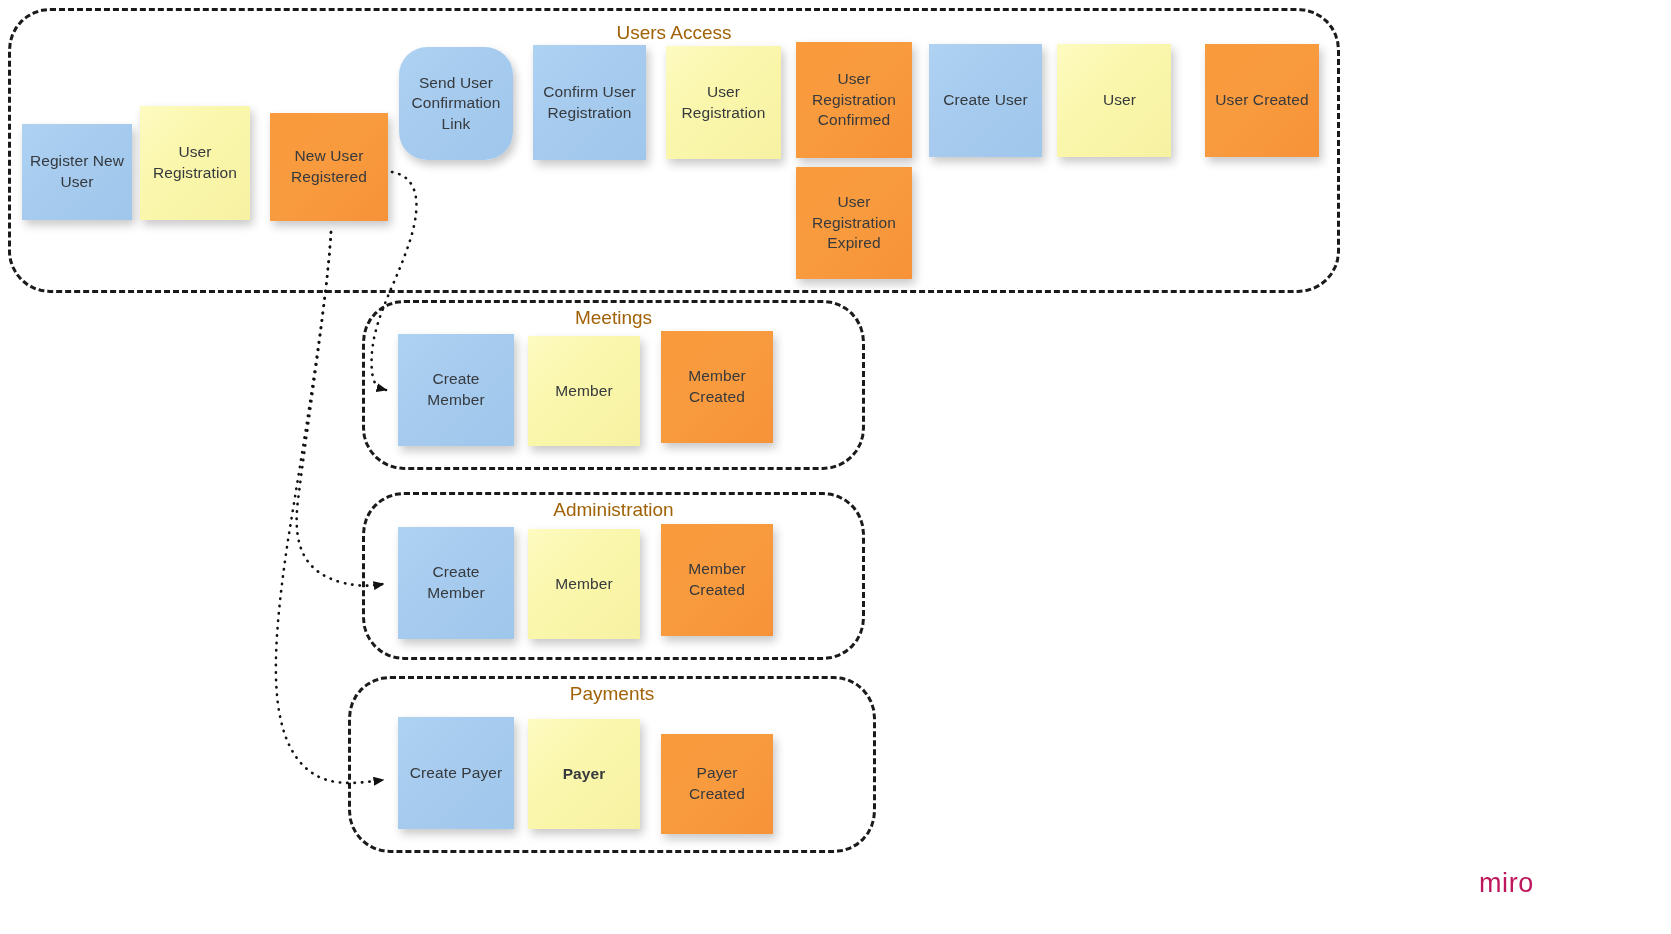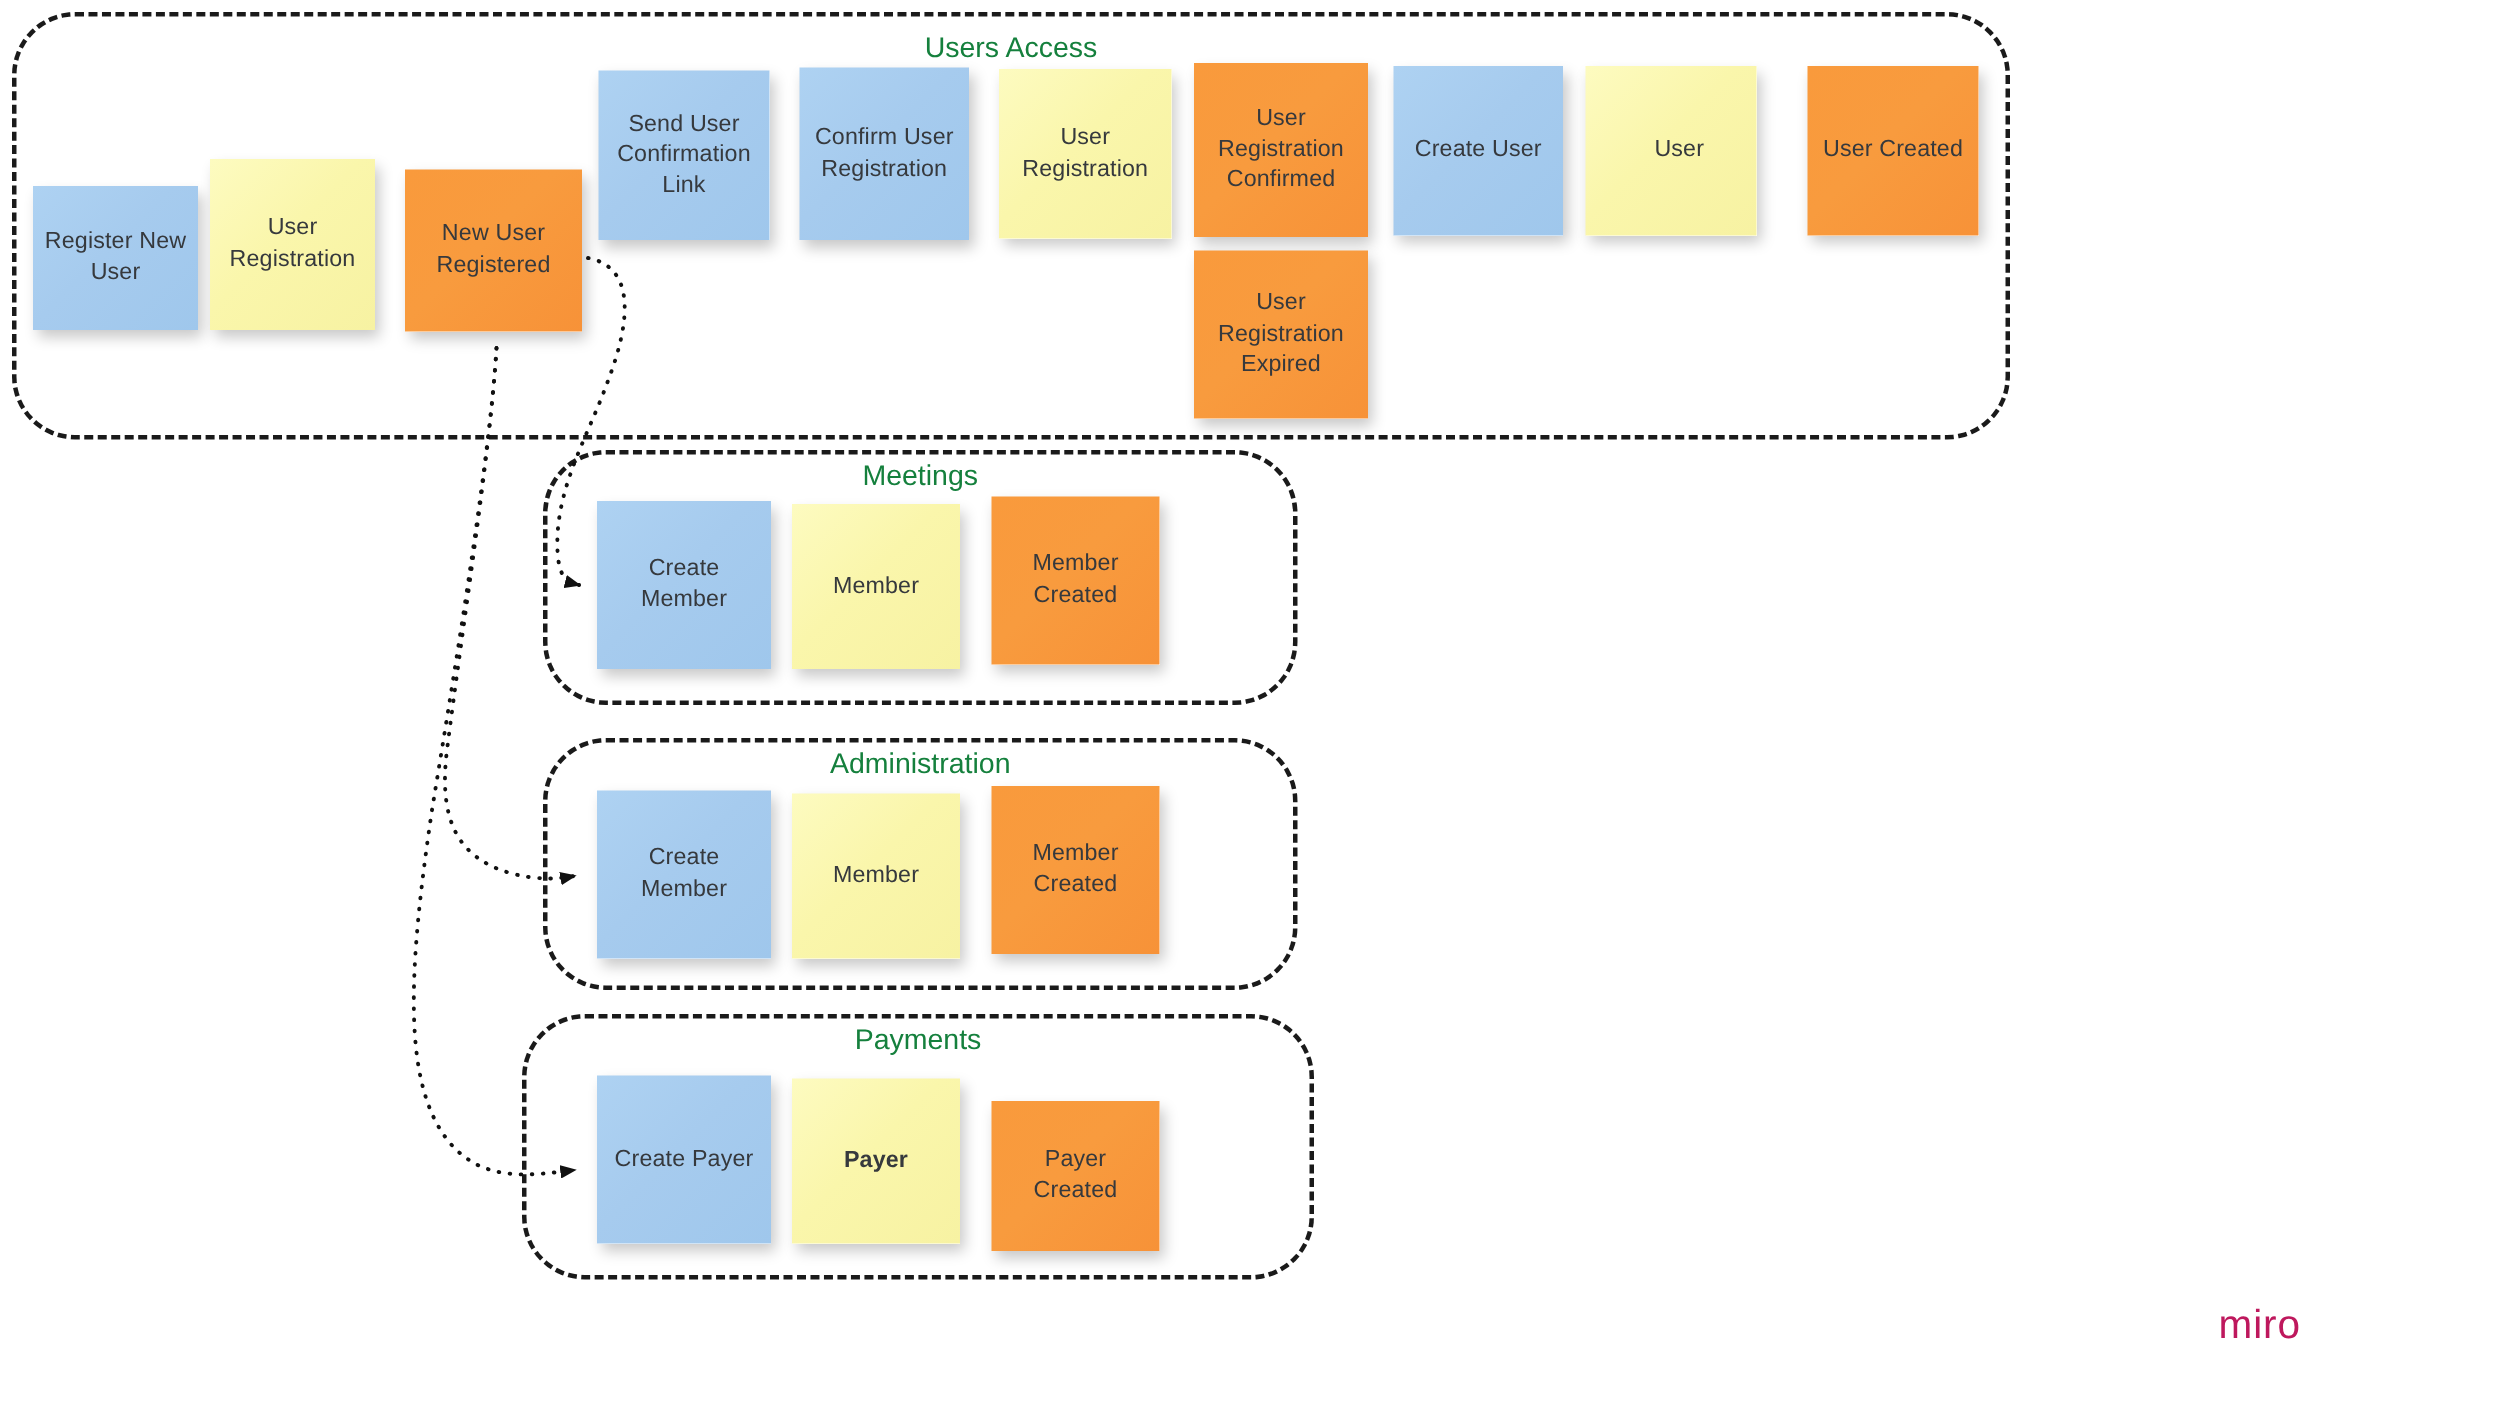--- a/index.html
+++ b/index.html
@@ -26,21 +26,21 @@
     border: 3px dashed #1a1a1a;
     border-radius: 42px;
     box-sizing: border-box;
     background: transparent;
   }
   .context-title {
     position: absolute;
     left: 0; right: 0;
     text-align: center;
     font-size: 19px;
-    color: #15803d;
+    color: #a16207;
     font-family: "Liberation Sans", sans-serif;
     white-space: nowrap;
     pointer-events: none;
   }
   
   .note {
     position: absolute;
     box-sizing: border-box;
     display: flex;
     align-items: center;
@@ -89,21 +89,21 @@
       <div class="context-title" style="left: 8px; top: 22px; width: 1332px;">Users Access</div>
       <div class="note blue" style="left: 22px; top: 124px; width: 110px; height: 96px;">
         <span class="note-label">Register New User</span>
       </div>
       <div class="note yellow" style="left: 140px; top: 106px; width: 110px; height: 114px;">
         <span class="note-label">User Registration</span>
       </div>
       <div class="note orange" style="left: 270px; top: 113px; width: 118px; height: 108px;">
         <span class="note-label">New User Registered</span>
       </div>
-      <div class="note blue" style="left: 399px; top: 47px; width: 114px; height: 113px;">
+      <div class="note blue" style="left: 399px; top: 47px; width: 114px; height: 113px; border-radius: 28px;">
         <span class="note-label">Send User Confirmation Link</span>
       </div>
       <div class="note blue" style="left: 533px; top: 45px; width: 113px; height: 115px;">
         <span class="note-label">Confirm User Registration</span>
       </div>
       <div class="note yellow" style="left: 666px; top: 46px; width: 115px; height: 113px;">
         <span class="note-label">User Registration</span>
       </div>
       <div class="note orange" style="left: 796px; top: 42px; width: 116px; height: 116px;">
         <span class="note-label">User Registration Confirmed</span>

